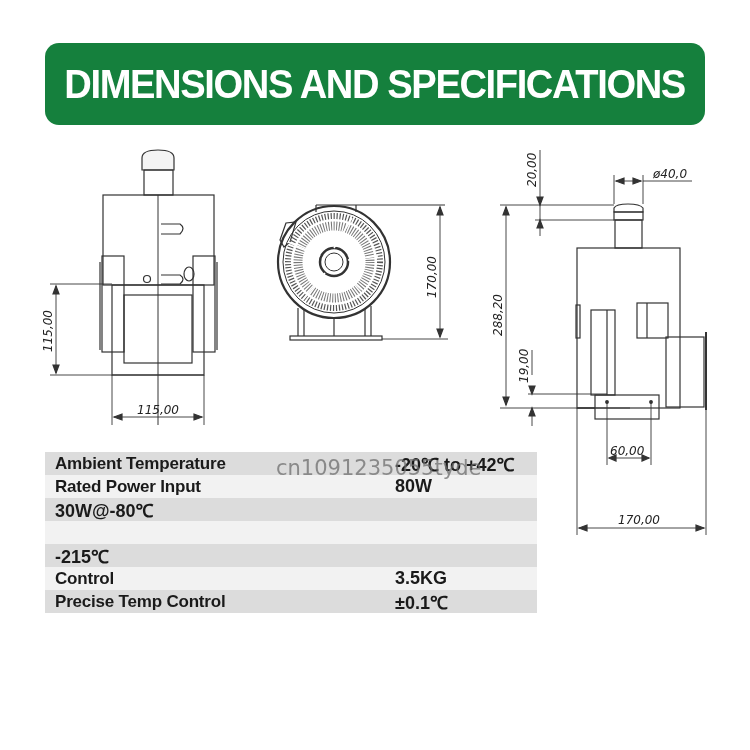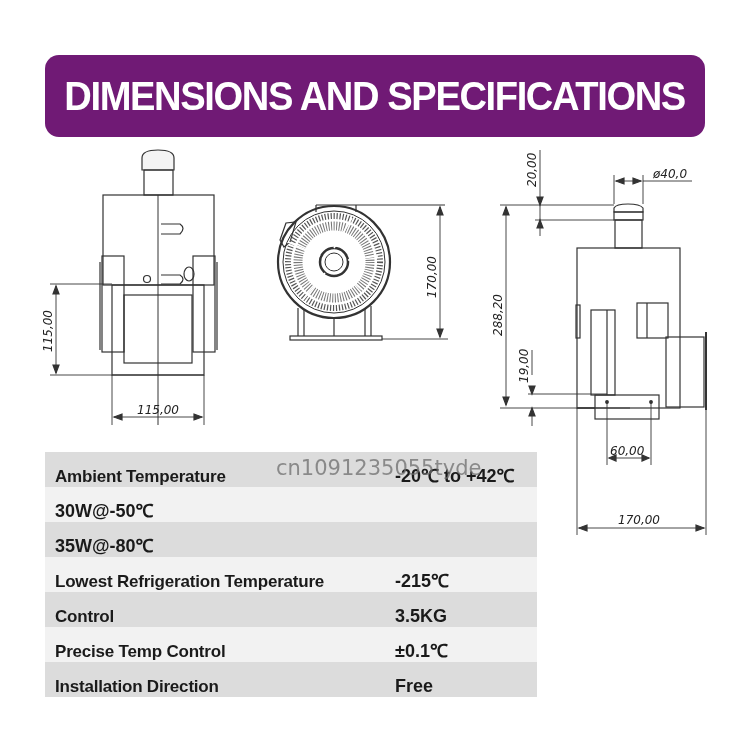--- a/index.html
+++ b/index.html
@@ -1,32 +1,32 @@
 <!DOCTYPE html>
 <html><head>
   <meta charset="utf-8">
   <style>
     html, body { margin: 0; padding: 0; background: #ffffff; }
     body { width: 750px; height: 750px; position: relative; overflow: hidden; font-family: "Liberation Sans", sans-serif; }
     .banner {
       position: absolute; left: 45px; top: 43px; width: 660px; height: 82px;
-      background: #701a75; border-radius: 14px;
-      display: flex; align-items: center; justify-content: center; margin-top: 12px;
+      background: #15803d; border-radius: 14px;
+      display: flex; align-items: center; justify-content: center;
     }
     .banner-title {
       color: #ffffff; font-family: "Liberation Sans", sans-serif; font-weight: bold;
       font-size: 41px; letter-spacing: -1.5px; transform: scaleX(0.93); white-space: nowrap;
     }
     .diagram { position: absolute; font-style: italic; }
     .diagram svg { display: block; }
     .dim-label { font-family: "DejaVu Sans", sans-serif; font-size: 12px; fill: #222; }
     .spec-table {
       position: absolute; left: 45px; top: 452px; width: 492px;
     }
-    .spec-row { display: flex; height: 35px; align-items: flex-end; }
+    .spec-row { display: flex; height: 23px; align-items: center; }
     .spec-row:nth-child(odd) { background: #dcdcdc; }
     .spec-row:nth-child(even) { background: #f2f2f2; }
     .spec-label { width: 330px; padding-left: 10px; font-size: 17px; font-weight: bold; color: #1a1a1a; letter-spacing: -0.2px; white-space: nowrap; }
     .spec-value { padding-left: 10px; font-size: 18px; font-weight: bold; color: #1a1a1a; white-space: nowrap; }
     .watermark {
       position: absolute; left: 276px; top: 456px; font-family: "DejaVu Sans", sans-serif;
       font-size: 21px; color: rgba(110,110,110,0.75); white-space: nowrap; pointer-events: none; text-align: right;
     }
   </style>
 </head>
@@ -168,36 +168,34 @@
     <text class="dim-label" x="128" y="384" stroke="none">170,00</text>
   </svg>
 </div>
 
 <div class="spec-table">
   <div class="spec-row">
     <span class="spec-label">Ambient Temperature</span>
     <span class="spec-value">-20℃ to +42℃</span>
   </div>
   <div class="spec-row">
-    <span class="spec-value">30W@-50℃</span>
-  </div>
-  <div class="spec-row">
-    <span class="spec-value">35W@-80℃</span>
-  </div>
-  <div class="spec-row">
-    <span class="spec-label">Lowest Refrigeration Temperature</span>
+    <span class="spec-label">Rated Power Input</span>
+    <span class="spec-value">80W</span>
+  </div>
+  <div class="spec-row">
+    <span class="spec-value">30W@-80℃</span>
+  </div>
+  <div class="spec-row">
+  </div>
+  <div class="spec-row">
     <span class="spec-value">-215℃</span>
   </div>
   <div class="spec-row">
     <span class="spec-label">Control</span>
     <span class="spec-value">3.5KG</span>
   </div>
   <div class="spec-row">
     <span class="spec-label">Precise Temp Control</span>
     <span class="spec-value">±0.1℃</span>
   </div>
-  <div class="spec-row">
-    <span class="spec-label">Installation Direction</span>
-    <span class="spec-value">Free</span>
-  </div>
 </div>
 
 <div class="watermark">cn1091235055tyde</div>
 
 </body></html>

